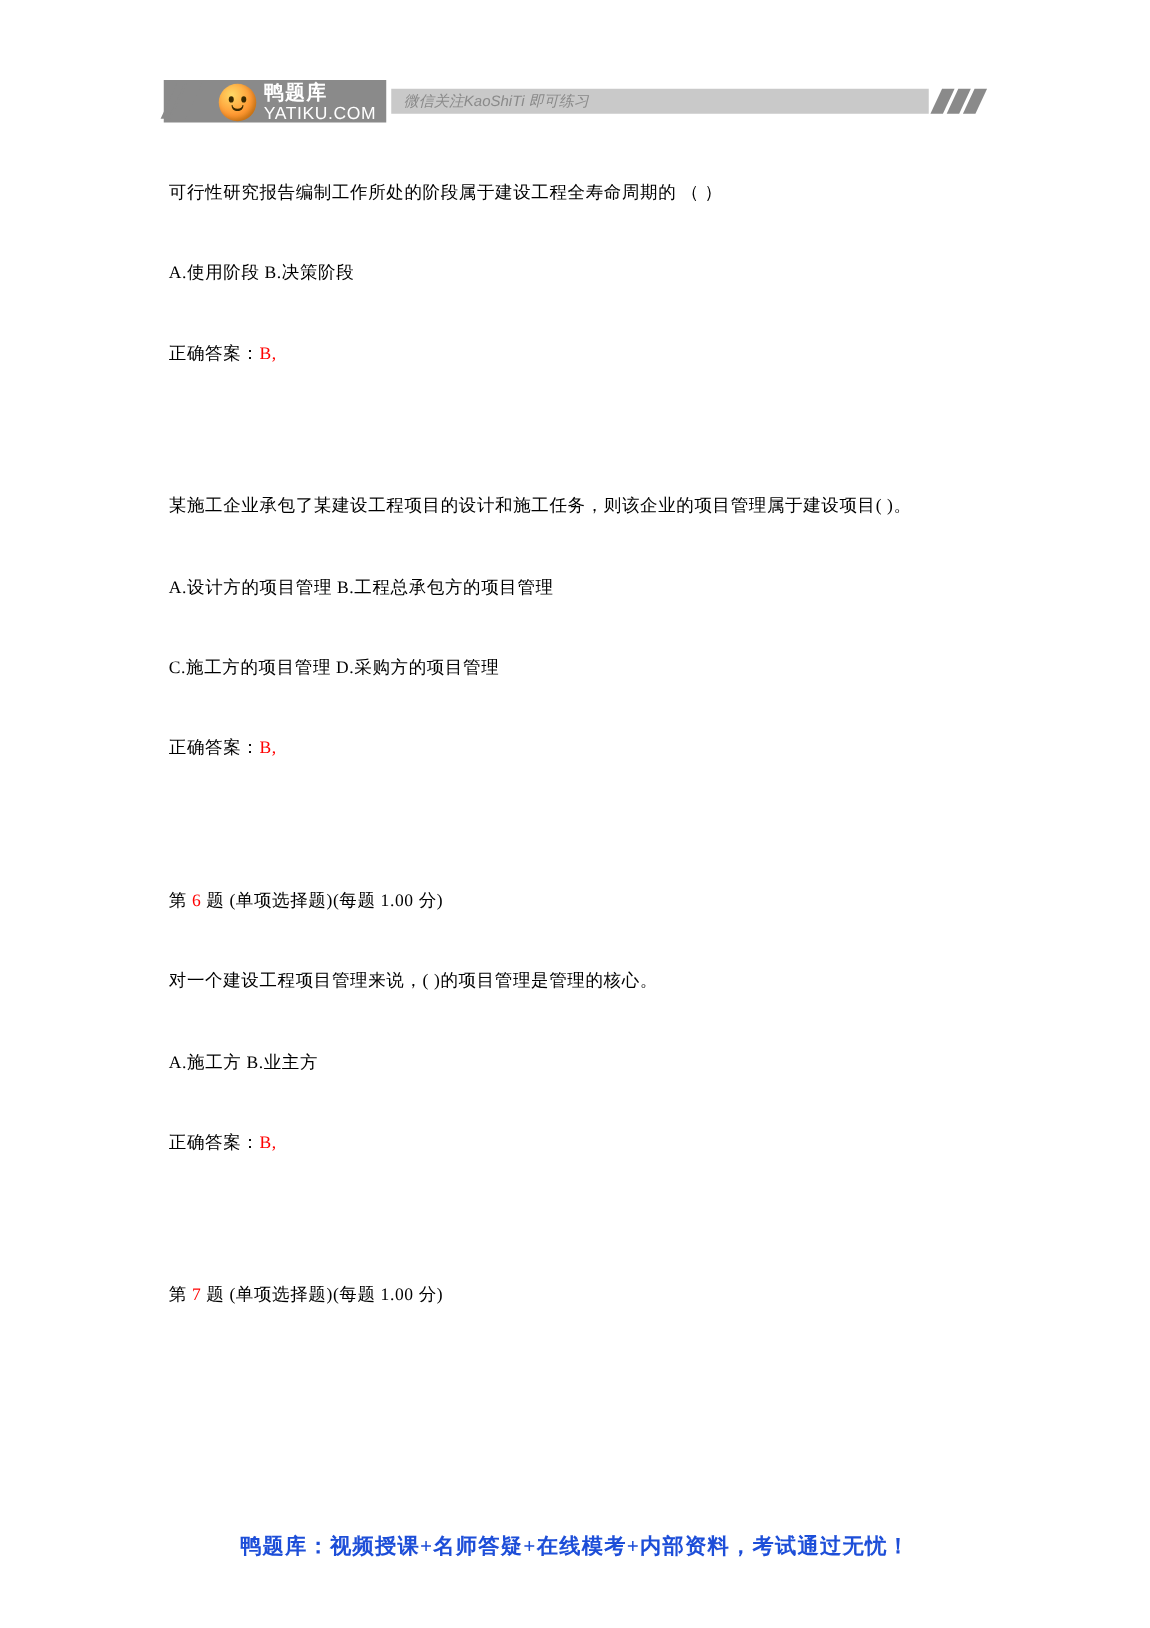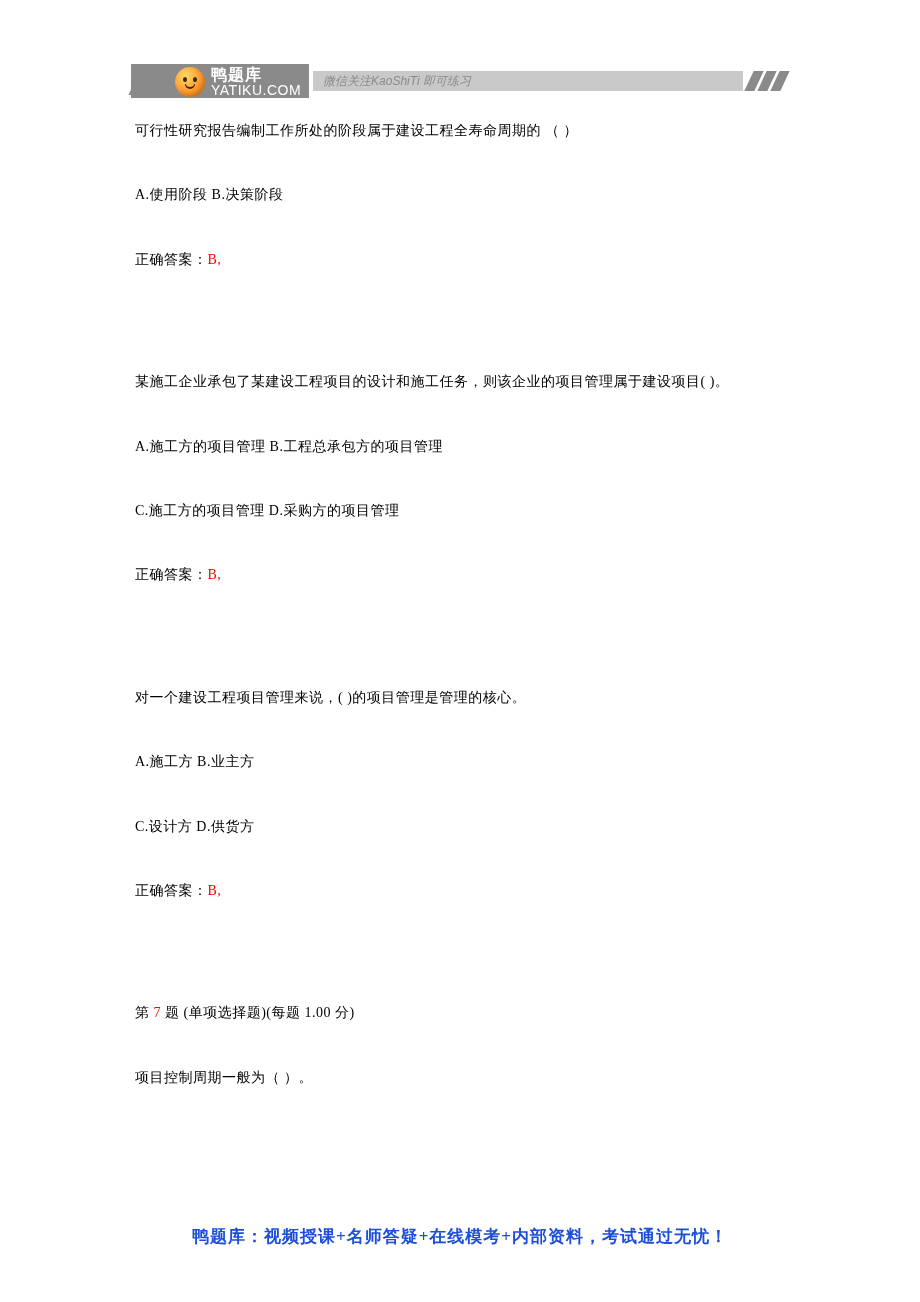--- a/index.html
+++ b/index.html
@@ -124,20 +124,21 @@
     .content {
       position: absolute;
       top: 120px;
       left: 135px;
       right: 135px;
     }
     .line {
       margin-bottom: 42px;
       line-height: 1.6;
       letter-spacing: 0.5px;
+      margin-top: 24px;
     }
     .gap-large {
       margin-bottom: 100px;
     }
     .red {
       color: #ff0000;
     }
     .footer {
       position: absolute;
       bottom: 54px;
@@ -184,35 +185,36 @@
 
 <div class="content">
 
   <div class="line">可行性研究报告编制工作所处的阶段属于建设工程全寿命周期的 （ ）</div>
   <div class="line">A.使用阶段 B.决策阶段</div>
   <div class="line gap-large">
     <span>正确答案：</span><span class="red">B,</span>
   </div>
 
   <div class="line">某施工企业承包了某建设工程项目的设计和施工任务，则该企业的项目管理属于建设项目( )。</div>
-  <div class="line">A.施工方的项目管理 B.工程总承包方的项目管理</div>
+  <div class="line">A.设计方的项目管理 B.工程总承包方的项目管理</div>
   <div class="line">C.施工方的项目管理 D.采购方的项目管理</div>
   <div class="line gap-large">
     <span>正确答案：</span><span class="red">B,</span>
   </div>
 
+  <div class="line">
+    <span>第 </span><span class="red">6</span><span> 题 (单项选择题)(每题 1.00 分)</span>
+  </div>
   <div class="line">对一个建设工程项目管理来说，( )的项目管理是管理的核心。</div>
   <div class="line">A.施工方 B.业主方</div>
-  <div class="line">C.设计方 D.供货方</div>
   <div class="line gap-large">
     <span>正确答案：</span><span class="red">B,</span>
   </div>
 
   <div class="line">
     <span>第 </span><span class="red">7</span><span> 题 (单项选择题)(每题 1.00 分)</span>
   </div>
-  <div class="line">项目控制周期一般为（  ）。</div>
 
 </div>
 
 <div class="footer">
   <span>鸭题库：视频授课+名师答疑+在线模考+内部资料，考试通过无忧！</span>
 </div>
 
 </body></html>

